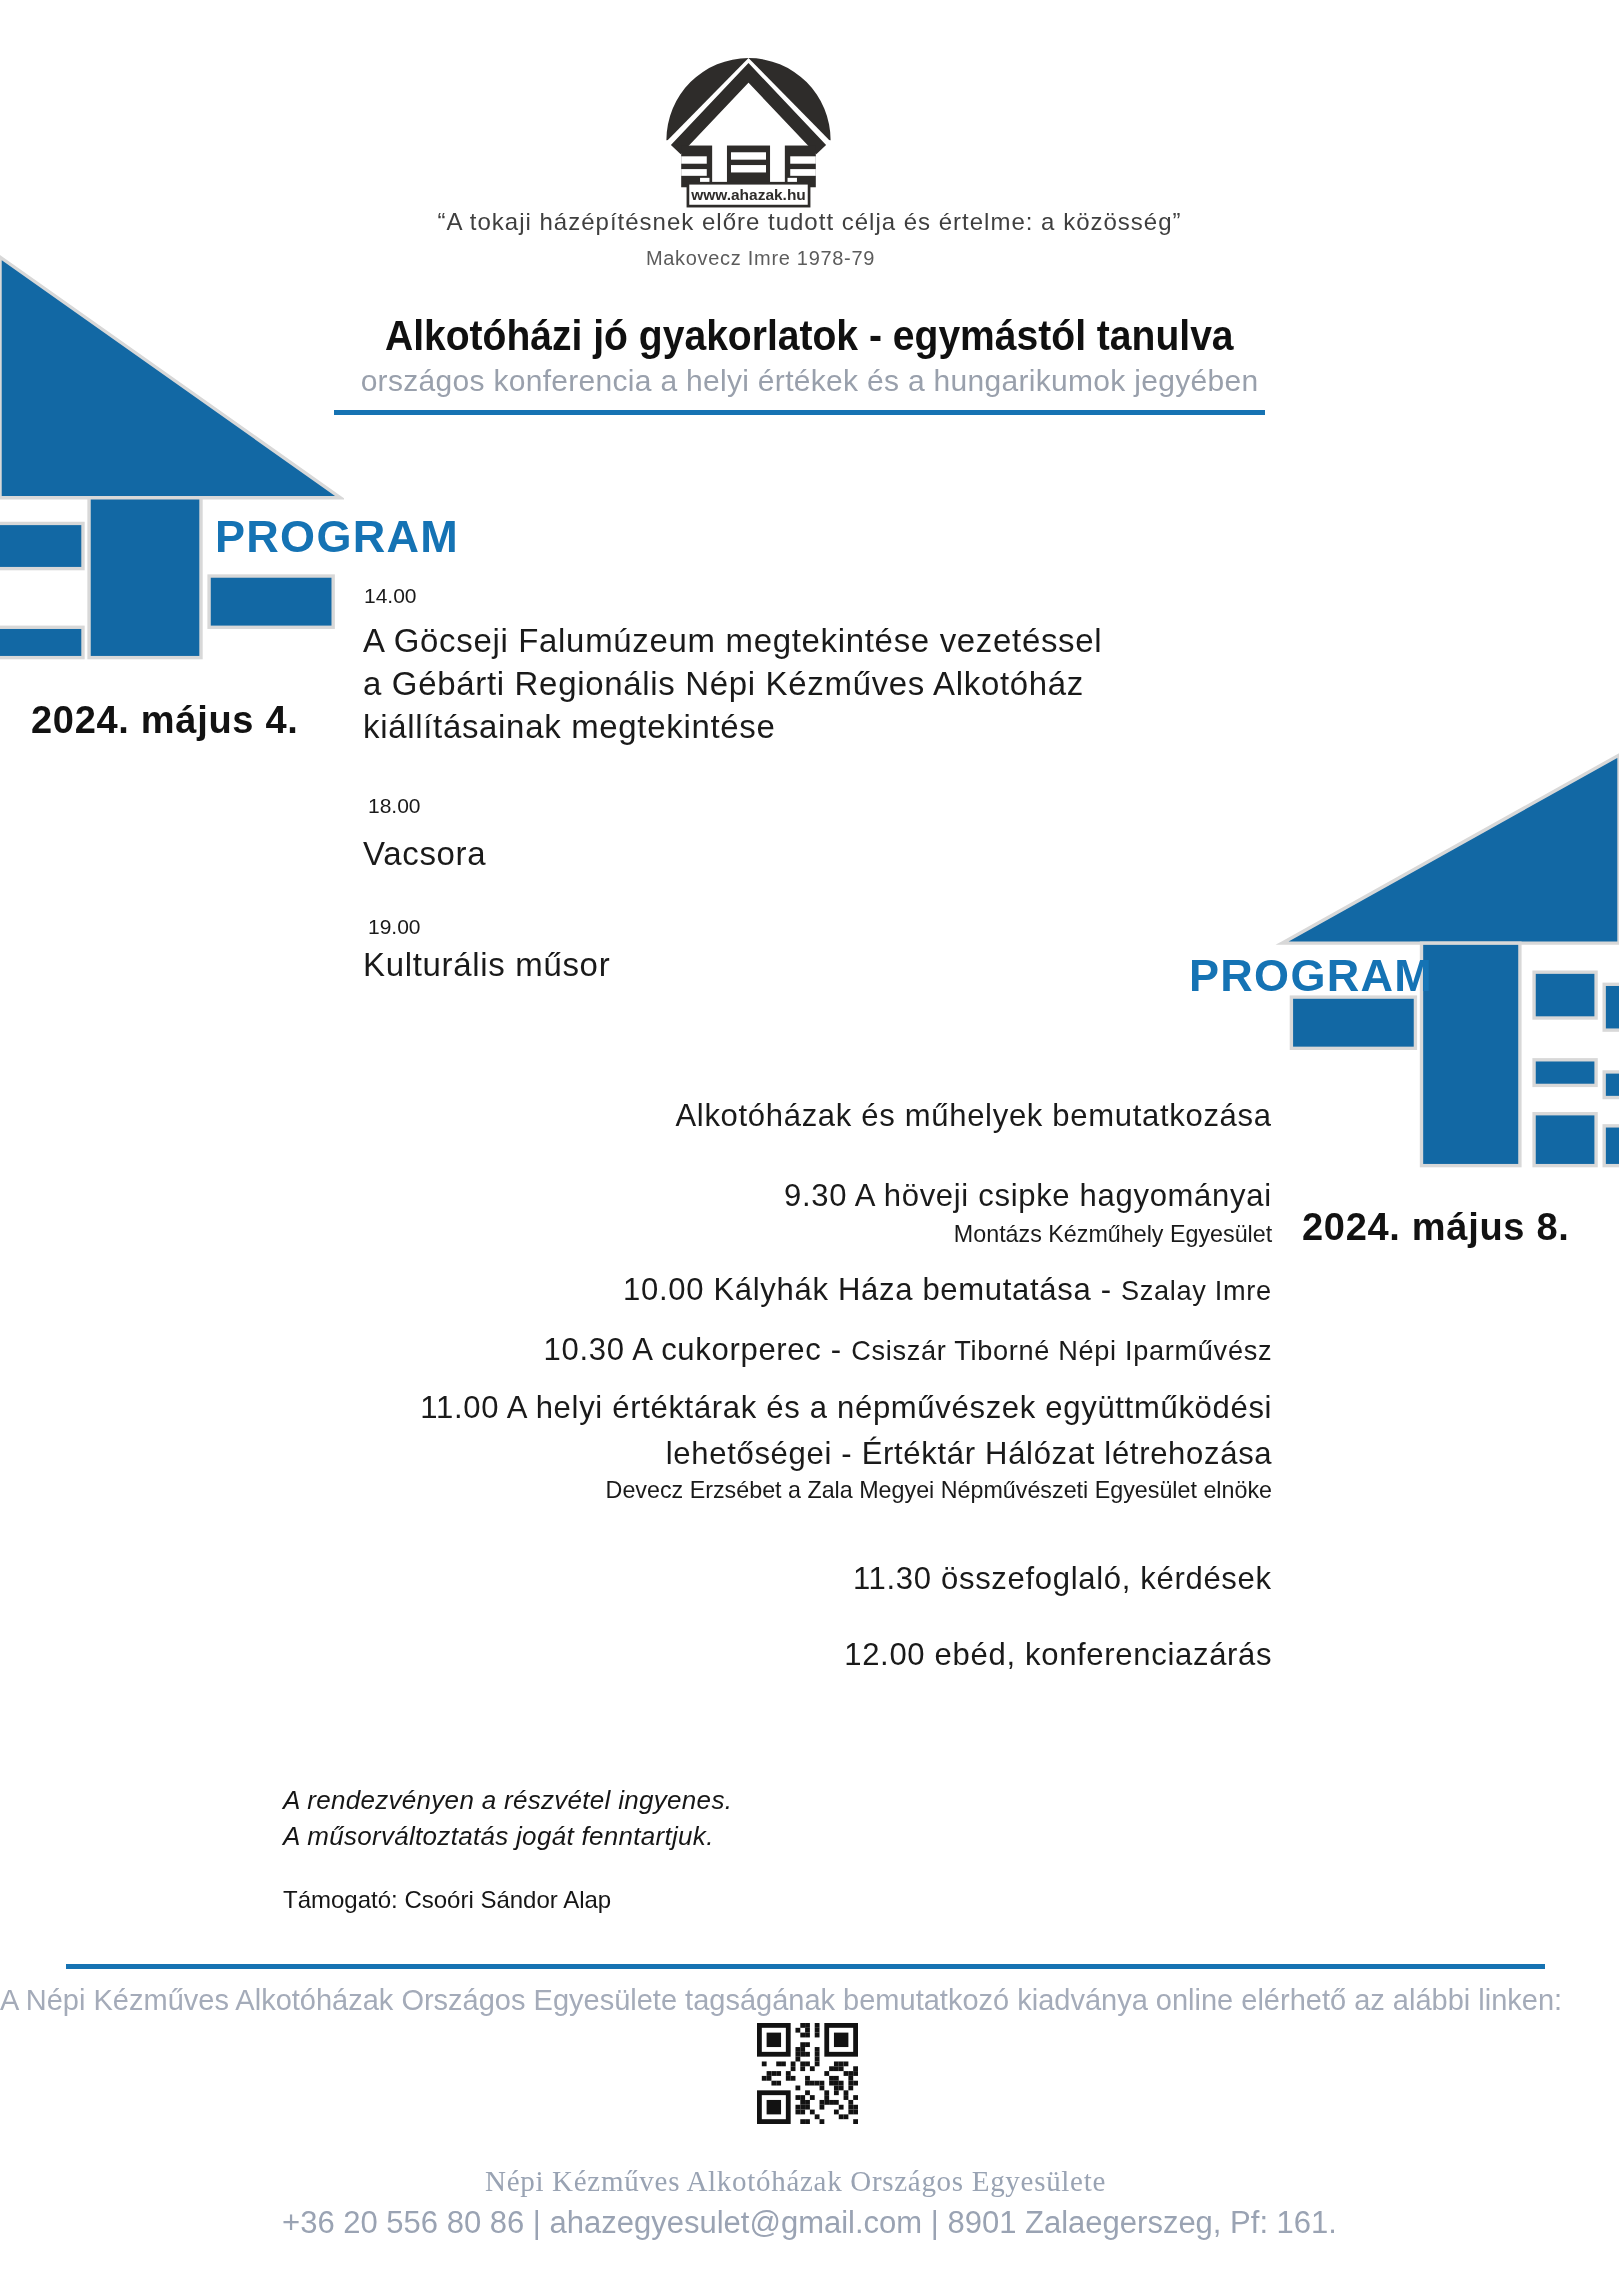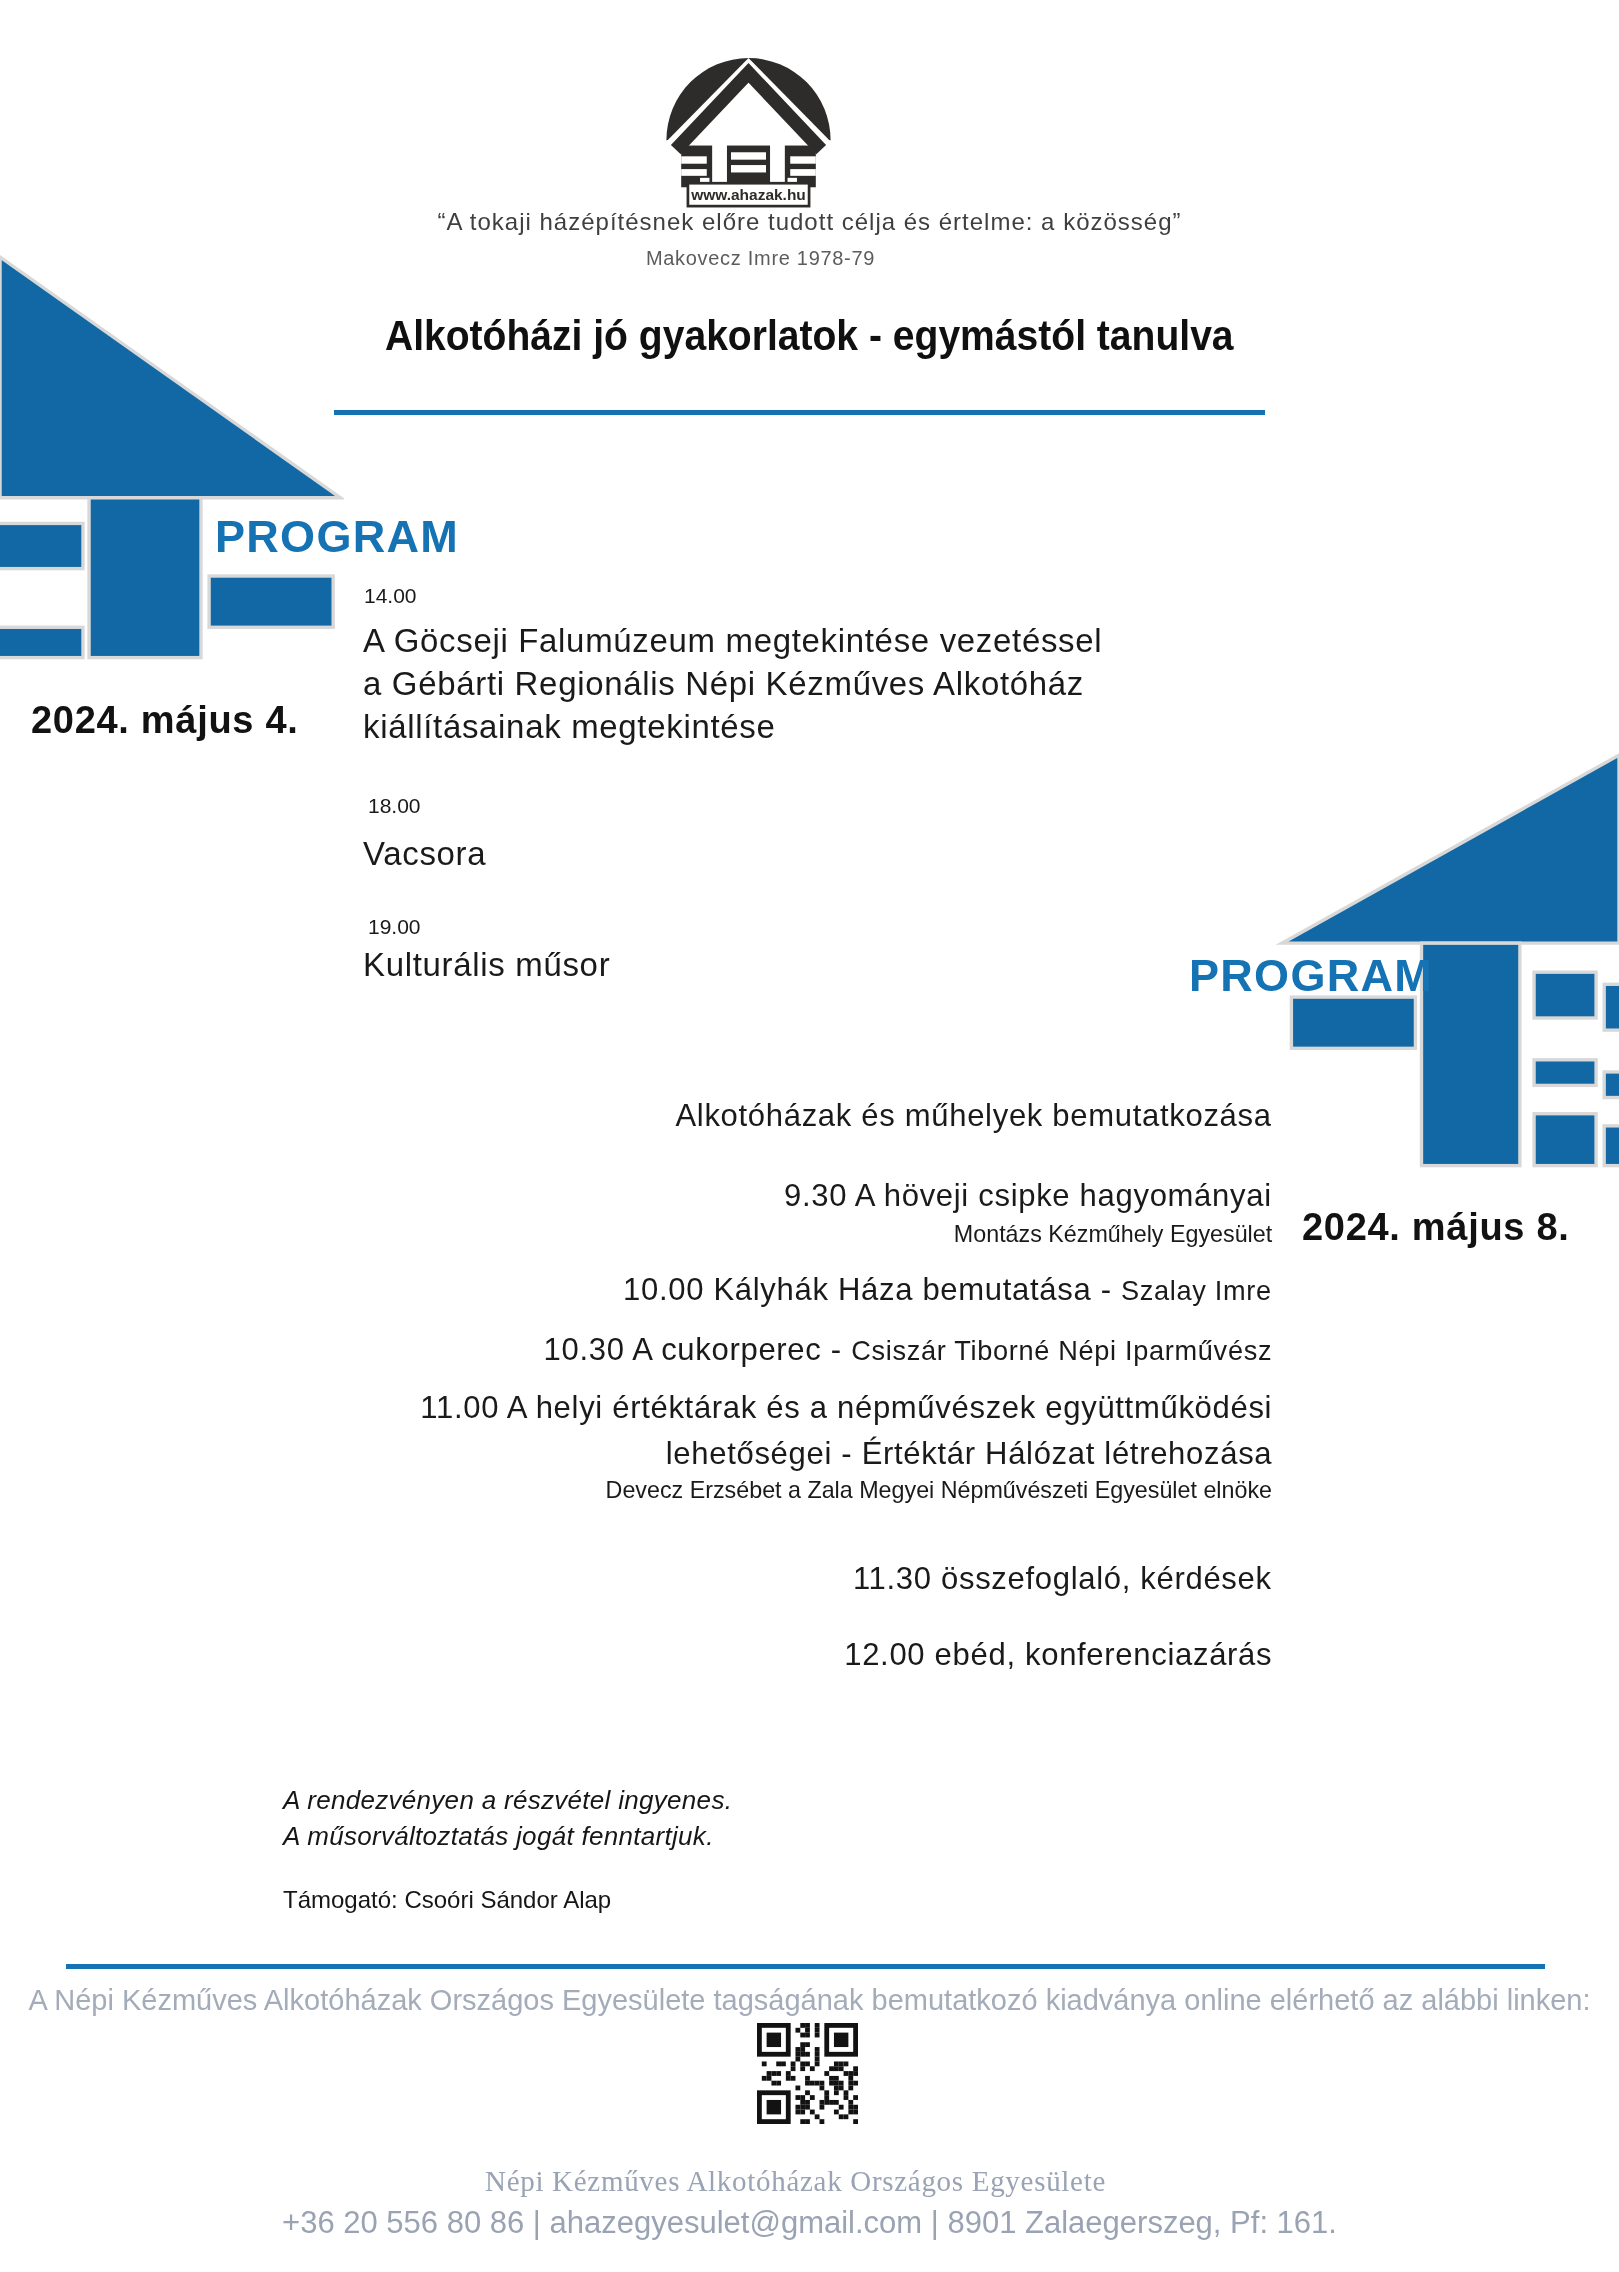--- a/index.html
+++ b/index.html
@@ -26,21 +26,21 @@
   .pline{font-size:34px;letter-spacing:0.7px;color:#1a1a1a;transform:scaleX(0.97);transform-origin:left center;white-space:nowrap;}
   
   .r{right:347px;text-align:right;transform-origin:right center;white-space:nowrap;}
   .row-main{font-size:32px;letter-spacing:0.7px;color:#1a1a1a;transform:scaleX(0.97);}
   .row-sub{font-size:24px;color:#1a1a1a;transform:scaleX(0.97);}
   .row-main .suffix{font-size:28px;}
   
   .note{left:283px;font-size:26px;font-style:italic;color:#161616;letter-spacing:0.3px;}
   .sponsor{left:283px;font-size:24px;color:#161616;}
   
-  .footer-note{top:1984px;left:0;width:1619px;text-align:center;font-size:29px;color:#a4abb9;}
+  .footer-note{top:1984px;left:0;width:1291px;text-align:center;font-size:29px;color:#a4abb9;}
   .org{top:2165px;left:0;width:1591px;text-align:center;font-family:"Liberation Serif", serif;
        font-size:29px;color:#99a3b3;letter-spacing:0.7px;}
   .contact{top:2205px;left:0;width:1619px;text-align:center;font-size:31px;color:#9aa3b3;}
   svg{display:block;}
 </style>
 </head>
 <body>
 
 <div id="page">
 
@@ -92,20 +92,21 @@
       <text x="130" y="239" text-anchor="middle" font-family="Liberation Sans, sans-serif" font-size="23" font-weight="700" fill="#2e2c2a">www.ahazak.hu</text>
     </svg>
   </div>
 
   <div class="abs quote nowrap">“A tokaji házépítésnek előre tudott célja és értelme: a közösség”</div>
   <div class="abs quote-attr nowrap">Makovecz Imre 1978-79</div>
 
   <div class="abs title">
     <span>Alkotóházi jó gyakorlatok - egymástól tanulva</span>
   </div>
+  <div class="abs subtitle nowrap">országos konferencia a helyi értékek és a hungarikumok jegyében</div>
   <div class="abs rule" style="left:334px;top:410px;width:931px;"></div>
 
   <div class="abs program-label" style="left:215px;top:511px;">PROGRAM</div>
   <div class="abs date" style="left:31px;top:699px;">2024. május 4.</div>
 
   <div class="abs time" style="left:364px;top:584px;">14.00</div>
   <div class="abs pline" style="left:363px;top:621px;">A Göcseji Falumúzeum megtekintése vezetéssel</div>
   <div class="abs pline" style="left:363px;top:664px;">a Gébárti Regionális Népi Kézműves Alkotóház</div>
   <div class="abs pline" style="left:363px;top:707px;">kiállításainak megtekintése</div>
 

